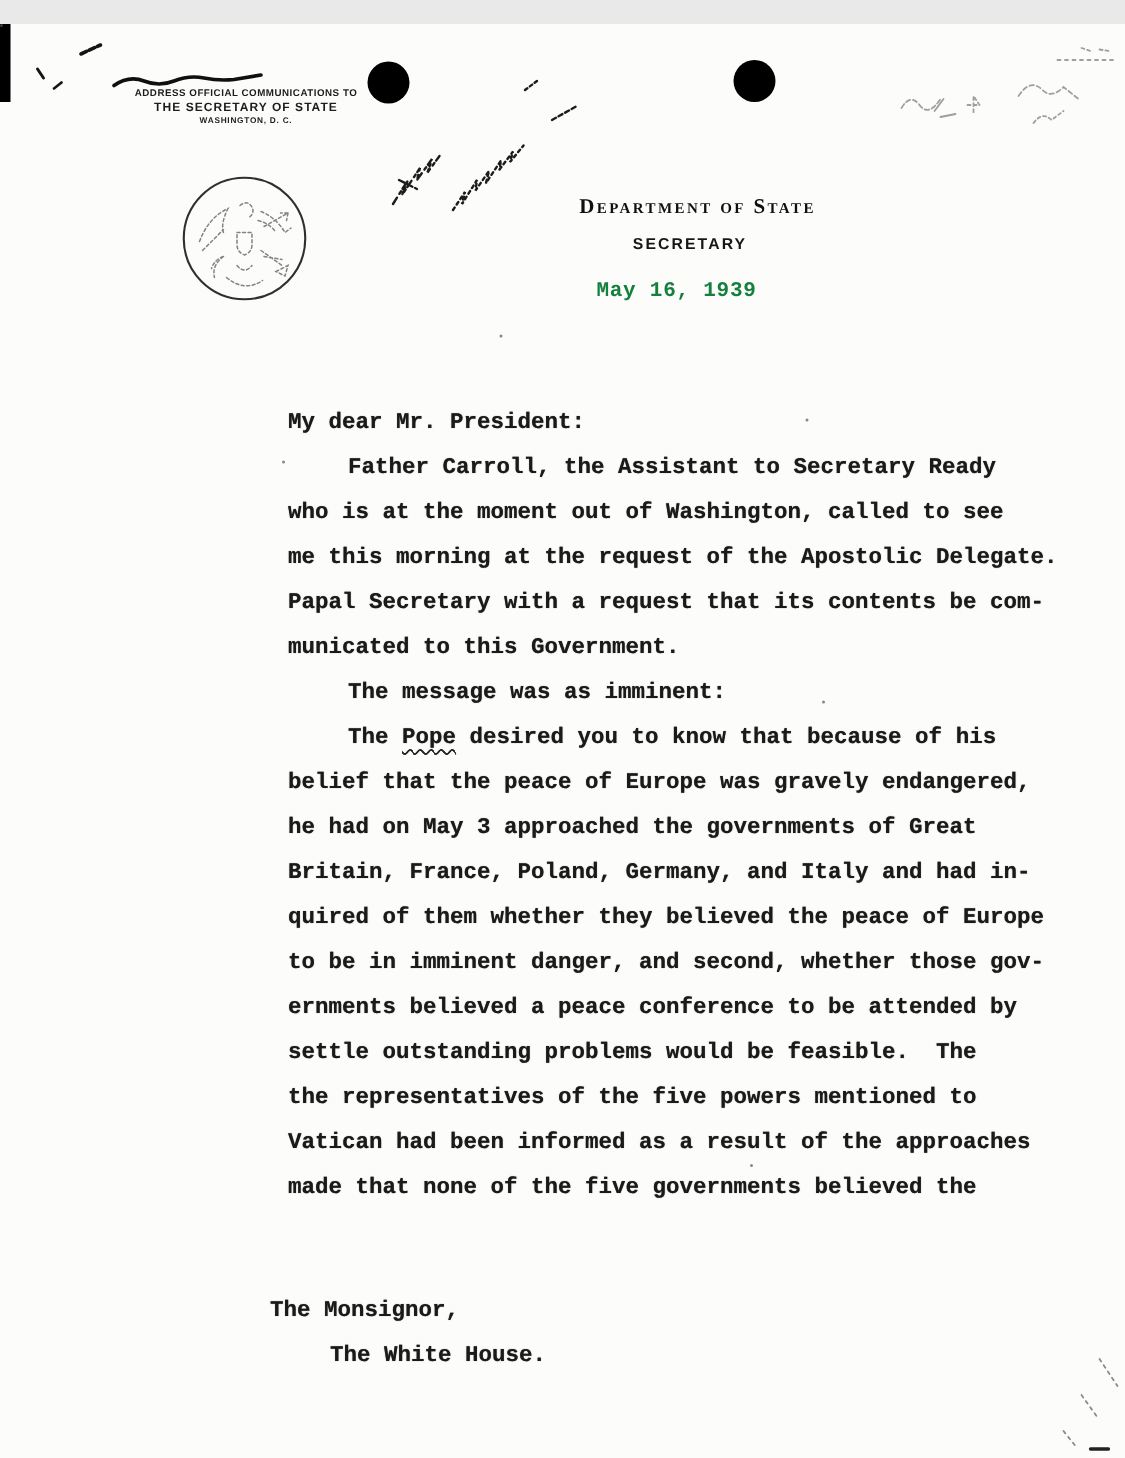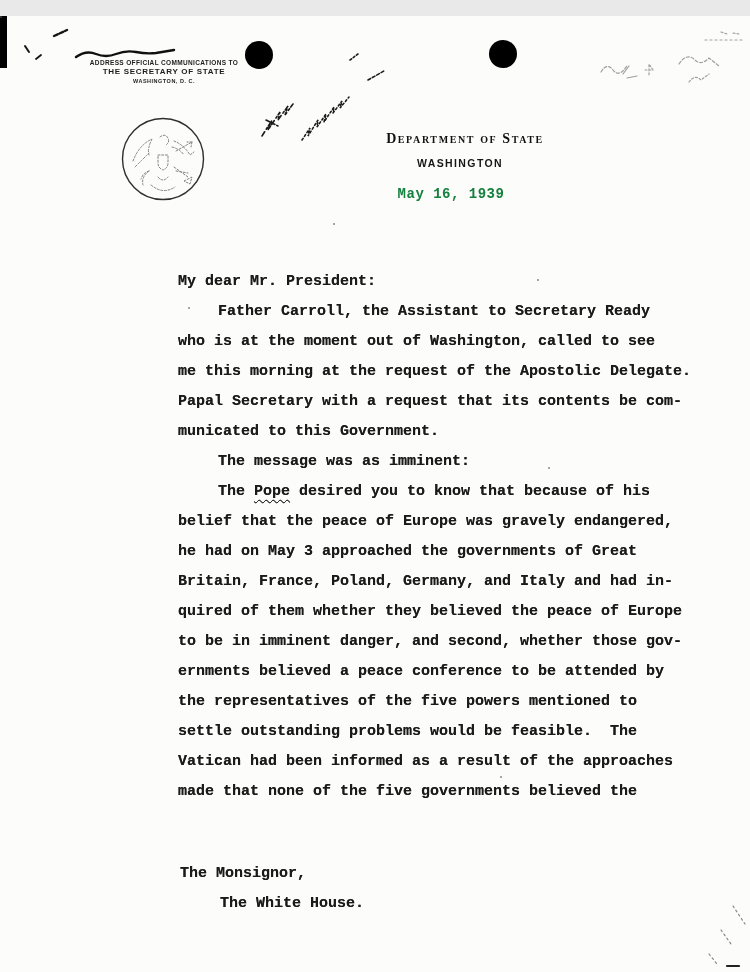--- a/index.html
+++ b/index.html
@@ -30,21 +30,21 @@
   .dept-city{
     position:absolute;left:460px;top:141px;transform:translateX(-50%);
     font-family:"Liberation Sans",sans-serif;font-size:10.5px;font-weight:600;
     letter-spacing:1.4px;color:#161616;white-space:nowrap;
   }
   .dept-date{
     position:absolute;left:451px;top:170px;transform:translateX(-50%);
     font-size:14px;font-weight:700;letter-spacing:.5px;color:#15803d;white-space:nowrap;
   }
   
-  .letter-body{position:absolute;left:178px;top:251px;}
+  .letter-body{position:absolute;left:192px;top:251px;}
   .letter-footer{position:absolute;left:180px;top:843px;}
   .tline{
     font-size:15px;line-height:30px;font-weight:700;color:var(--ink);
     white-space:pre;text-shadow:0 0 .6px rgba(25,25,25,.75);
   }
   .indent1{padding-left:40px;}
   .u-wavy{text-decoration:underline wavy #222 1px;text-underline-offset:4px;}
   
   .punch{position:absolute;width:28px;height:28px;border-radius:50%;background:#000;}
   .punch.p1{left:245px;top:25px;}
@@ -120,40 +120,40 @@
       <path d="M128,2 l6,2 M140,3 l6,1" stroke-dasharray="2 2"></path>
       <path d="M8,42 q6,-10 12,-2 t14,-4" stroke-dasharray="3 2"></path>
       <path d="M30,44 l6,-8 M34,48 l10,-2"></path>
       <path d="M52,40 h8 l-4,-6 l0,12" stroke-dasharray="2 2"></path>
       <path d="M86,34 q8,-12 16,-4 q6,6 14,-2 l10,8" stroke-dasharray="3 2"></path>
       <path d="M96,52 q6,-8 12,-2 l8,-6" stroke-dasharray="2 2"></path>
     </g>
   </svg>
 
   <div class="dept-title">Department of State</div>
-  <div class="dept-city">WASHINGTON</div>
+  <div class="dept-city">SECRETARY</div>
   <div class="dept-date">May 16, 1939</div>
 
   <div class="letter-body">
       <div class="tline"><span>My dear Mr. President:</span></div>
       <div class="tline indent1"><span>Father Carroll, the Assistant to Secretary Ready</span></div>
       <div class="tline"><span>who is at the moment out of Washington, called to see</span></div>
       <div class="tline"><span>me this morning at the request of the Apostolic Delegate.</span></div>
       <div class="tline"><span>Papal Secretary with a request that its contents be com-</span></div>
       <div class="tline"><span>municated to this Government.</span></div>
       <div class="tline indent1"><span>The message was as imminent:</span></div>
       <div class="tline indent1"><span>The </span><span class="u-wavy">Pope</span><span> desired you to know that because of his</span></div>
       <div class="tline"><span>belief that the peace of Europe was gravely endangered,</span></div>
       <div class="tline"><span>he had on May 3 approached the governments of Great</span></div>
       <div class="tline"><span>Britain, France, Poland, Germany, and Italy and had in-</span></div>
       <div class="tline"><span>quired of them whether they believed the peace of Europe</span></div>
       <div class="tline"><span>to be in imminent danger, and second, whether those gov-</span></div>
       <div class="tline"><span>ernments believed a peace conference to be attended by</span></div>
+      <div class="tline"><span>settle outstanding problems would be feasible.  The</span></div>
       <div class="tline"><span>the representatives of the five powers mentioned to</span></div>
-      <div class="tline"><span>settle outstanding problems would be feasible.  The</span></div>
       <div class="tline"><span>Vatican had been informed as a result of the approaches</span></div>
       <div class="tline"><span>made that none of the five governments believed the</span></div>
     </div>
 
   <div class="letter-footer">
     <div class="tline">The Monsignor,</div>
     <div class="tline indent1">The White House.</div>
   </div>
 
   <svg style="position:absolute;left:663px;top:882px;" width="87" height="74" viewBox="0 0 87 74">

